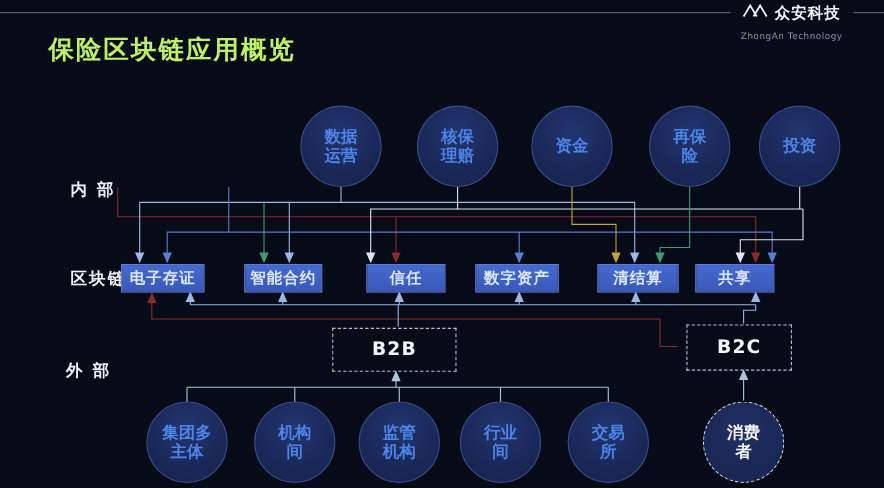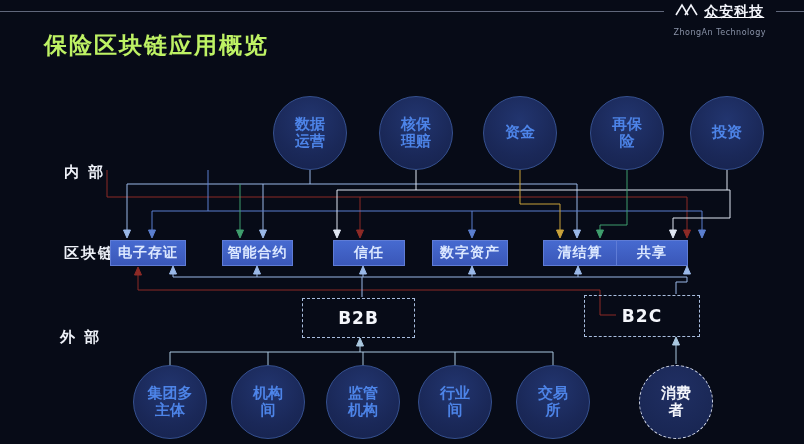--- a/index.html
+++ b/index.html
@@ -4,21 +4,21 @@
 <style>
   html,body{margin:0;padding:0;background:#070b17;}
   .stage{
     position:relative;width:804px;height:444px;overflow:hidden;
     background:#070b17;
     font-family:"DejaVu Sans","Liberation Sans",sans-serif;
     color:#fff;
   }
   .top-rule{position:absolute;left:0;top:11px;width:804px;height:1px;background:rgba(170,180,205,.55);}
   .logo{position:absolute;right:28px;top:2px;background:#070b17;padding:0 10px;text-align:center;}
-  .logo-row{display:flex;align-items:flex-end;gap:5px;justify-content:center;text-decoration:underline;}
+  .logo-row{display:flex;align-items:flex-end;gap:5px;justify-content:center;}
   .logo-name{font-size:14px;font-weight:bold;color:#f2f4fa;letter-spacing:1px;}
   .logo-sub{font-size:8px;color:#8a93a8;margin-top:7px;letter-spacing:.5px;}
   .page-title{position:absolute;left:44px;top:30px;margin:0;font-size:23px;font-weight:bold;color:#bef264;letter-spacing:2px;}
   .row-label{position:absolute;font-size:15px;font-weight:bold;color:#eef1f8;letter-spacing:2px;}
   .lbl-internal{left:64px;top:163px;}
   .lbl-chain{left:64px;top:244px;}
   .lbl-external{left:60px;top:328px;}
   .circle{
     position:absolute;width:74px;height:74px;border-radius:50%;
     background:radial-gradient(circle at 50% 32%, #22356f 0%, #1a2858 60%, #16224c 100%);
@@ -154,24 +154,24 @@
   <div class="circle top" style="left:483px">资金</div>
   <div class="circle top" style="left:690px">投资</div>
   <div class="circle top" style="left:590px">再保
 险</div>
 
   <div class="cap" style="left:110px;width:76px">电子存证</div>
   <div class="cap" style="left:222px;width:71px">智能合约</div>
   <div class="cap" style="left:333px;width:72px">信任</div>
   <div class="cap" style="left:432px;width:76px">数字资产</div>
   <div class="cap" style="left:543px;width:74px">清结算</div>
-  <div class="cap" style="left:616px;width:72px">共享</div>
+  <div class="cap" style="left:632px;width:72px">共享</div>
 
   <div class="bridge" style="left:302px;top:298px;width:113px;height:40px">B2B</div>
-  <div class="bridge" style="left:584px;top:295px;width:116px;height:42px">B2C</div>
+  <div class="bridge" style="left:624px;top:295px;width:96px;height:42px">B2C</div>
 
   <div class="circle bottom" style="left:133px">集团多
 主体</div>
   <div class="circle bottom" style="left:231px">机构
 间</div>
   <div class="circle bottom" style="left:326px">监管
 机构</div>
   <div class="circle bottom" style="left:418px">行业
 间</div>
   <div class="circle bottom" style="left:516px">交易

